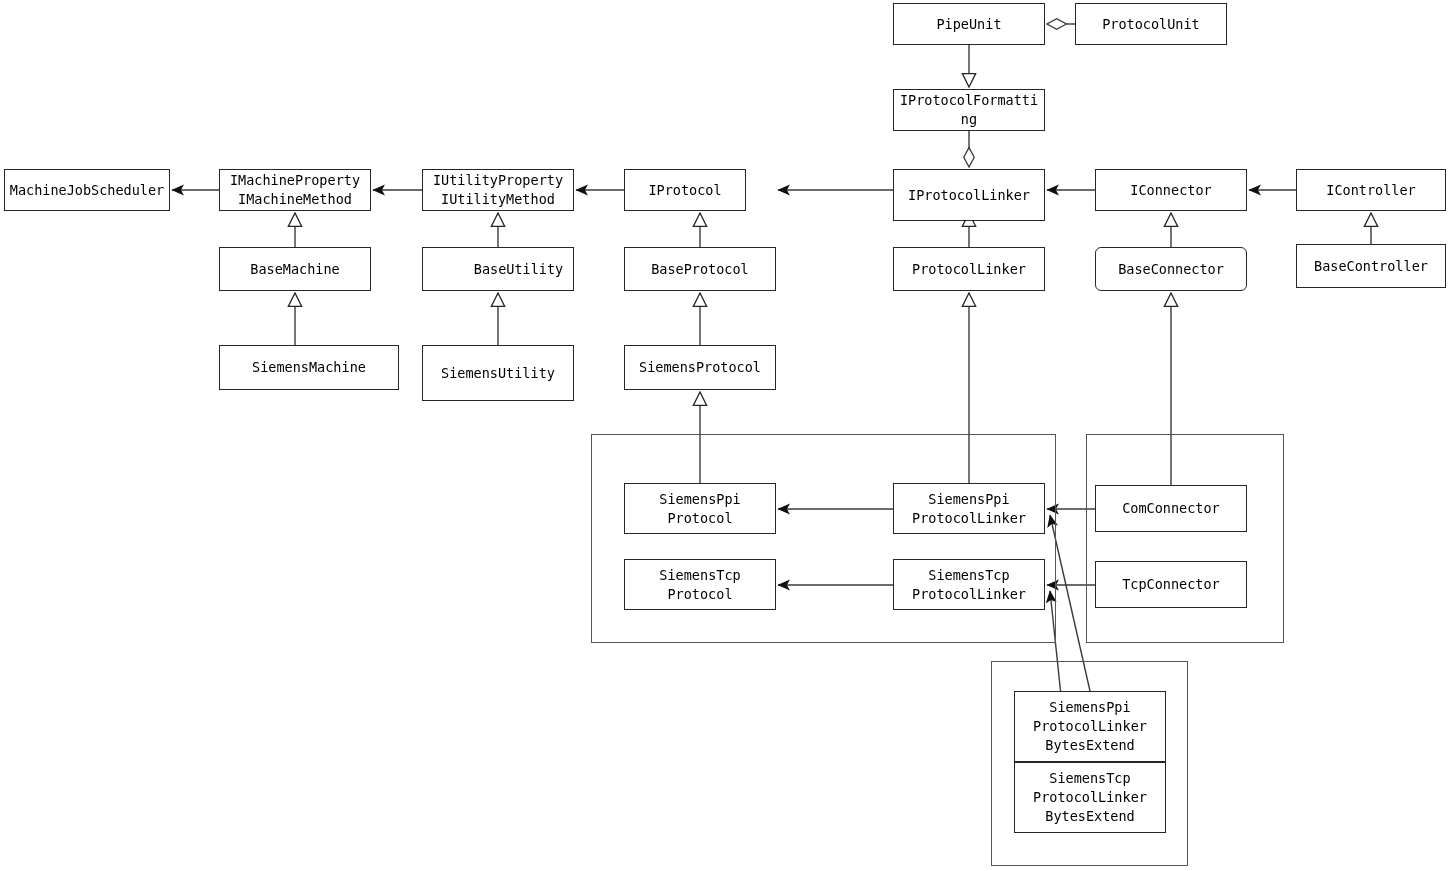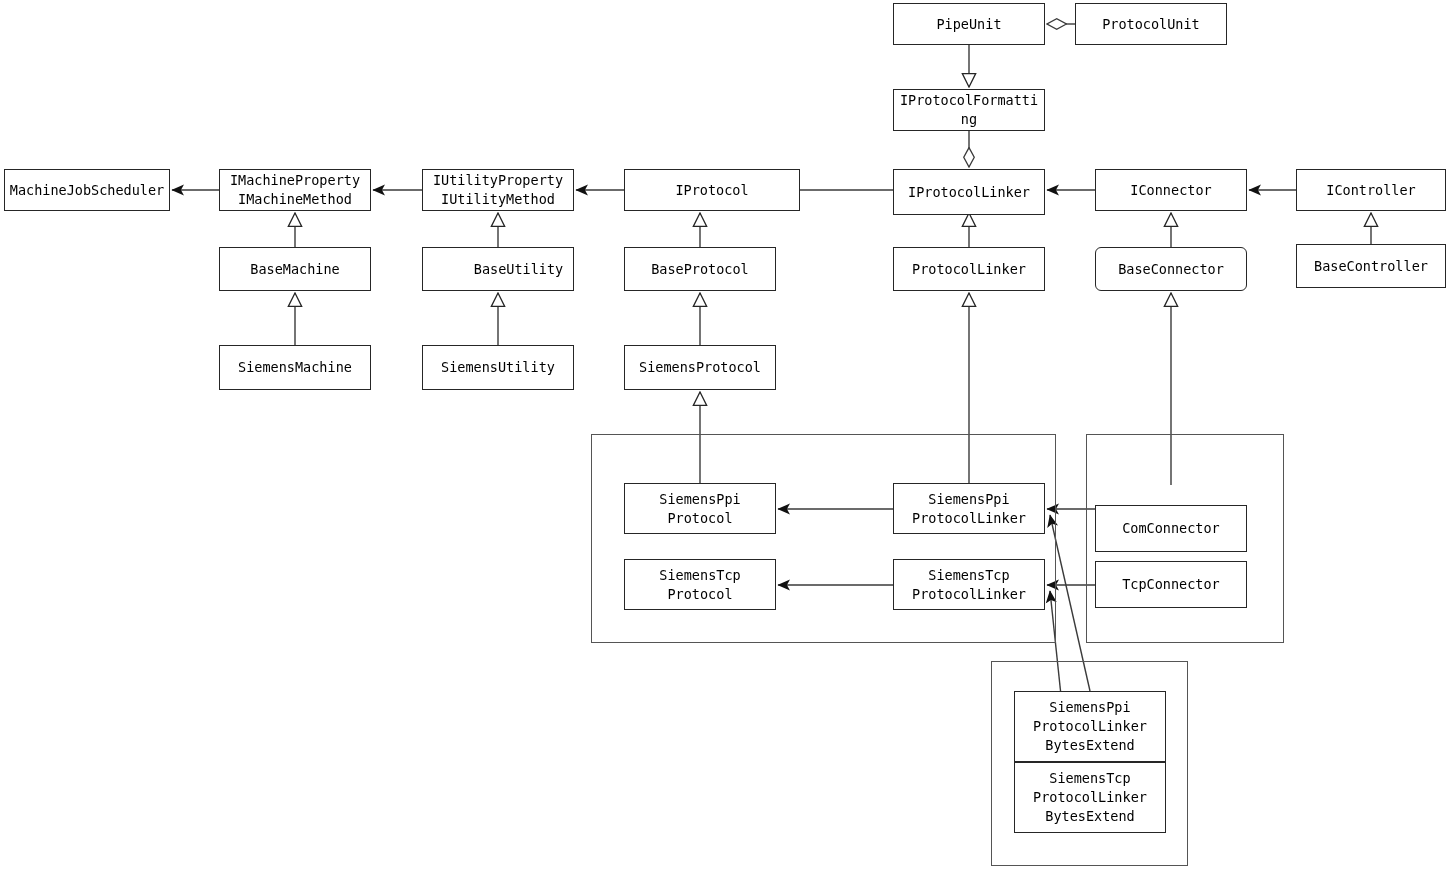--- a/index.html
+++ b/index.html
@@ -133,24 +133,24 @@
     <span class="node-label">MachineJobScheduler</span></div>
 
   <div class="node" style="left:219px;top:169px;width:152px;height:42px;">
     <span class="node-label">IMachineProperty
 IMachineMethod</span></div>
 
   <div class="node" style="left:422px;top:169px;width:152px;height:42px;">
     <span class="node-label">IUtilityProperty
 IUtilityMethod</span></div>
 
-  <div class="node" style="left:624px;top:169px;width:176px;height:42px;">
+  <div class="node" style="left:624px;top:169px;width:122px;height:42px;">
     <span class="node-label">IProtocol</span></div>
 
-  <div class="node" style="left:893px;top:169px;width:152px;height:46px;">
+  <div class="node" style="left:893px;top:169px;width:152px;height:52px;">
     <span class="node-label">IProtocolLinker</span></div>
 
   <div class="node" style="left:1095px;top:169px;width:152px;height:42px;">
     <span class="node-label">IConnector</span></div>
 
   <div class="node" style="left:1296px;top:169px;width:150px;height:42px;text-align:center;">
     <span class="node-label">IController</span></div>
 
   <div class="node" style="left:219px;top:247px;width:152px;height:44px;">
     <span class="node-label">BaseMachine</span></div>
@@ -163,24 +163,24 @@
 
   <div class="node" style="left:893px;top:247px;width:152px;height:44px;">
     <span class="node-label">ProtocolLinker</span></div>
 
   <div class="node" style="left:1095px;top:247px;width:152px;height:44px;border-radius:6px;">
     <span class="node-label">BaseConnector</span></div>
 
   <div class="node" style="left:1296px;top:244px;width:150px;height:44px;">
     <span class="node-label">BaseController</span></div>
 
-  <div class="node" style="left:219px;top:345px;width:152px;height:45px;">
+  <div class="node" style="left:219px;top:345px;width:180px;height:45px;">
     <span class="node-label">SiemensMachine</span></div>
 
-  <div class="node" style="left:422px;top:345px;width:152px;height:45px;">
+  <div class="node" style="left:422px;top:345px;width:152px;height:56px;">
     <span class="node-label">SiemensUtility</span></div>
 
   <div class="node" style="left:624px;top:345px;width:152px;height:45px;">
     <span class="node-label">SiemensProtocol</span></div>
 
   <div class="node" style="left:624px;top:483px;width:152px;height:51px;">
     <span class="node-label">SiemensPpi
 Protocol</span></div>
 
   <div class="node" style="left:624px;top:559px;width:152px;height:51px;">
@@ -188,21 +188,21 @@
 Protocol</span></div>
 
   <div class="node" style="left:893px;top:483px;width:152px;height:51px;">
     <span class="node-label">SiemensPpi
 ProtocolLinker</span></div>
 
   <div class="node" style="left:893px;top:559px;width:152px;height:51px;">
     <span class="node-label">SiemensTcp
 ProtocolLinker</span></div>
 
-  <div class="node" style="left:1095px;top:485px;width:152px;height:47px;margin-top:20px;">
+  <div class="node" style="left:1095px;top:485px;width:152px;height:47px;">
     <span class="node-label">ComConnector</span></div>
 
   <div class="node" style="left:1095px;top:561px;width:152px;height:47px;">
     <span class="node-label">TcpConnector</span></div>
 
   <div class="node" style="left:1014px;top:691px;width:152px;height:71px;">
     <span class="node-label">SiemensPpi
 ProtocolLinker
 BytesExtend</span></div>
 

